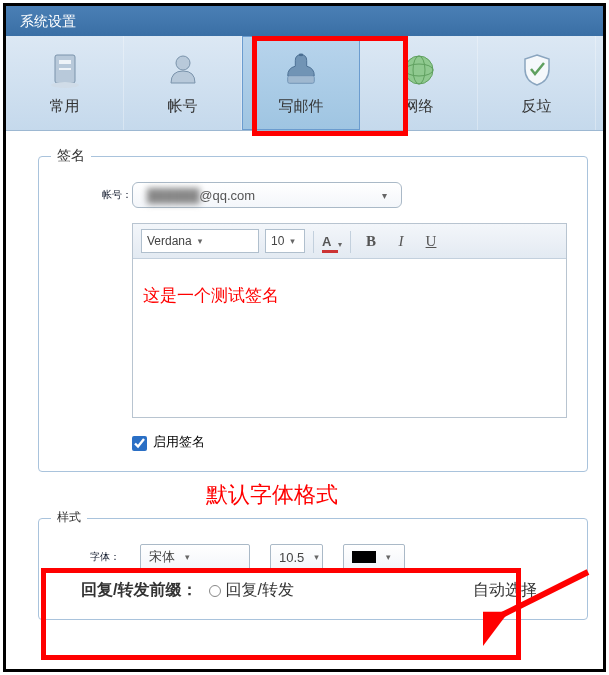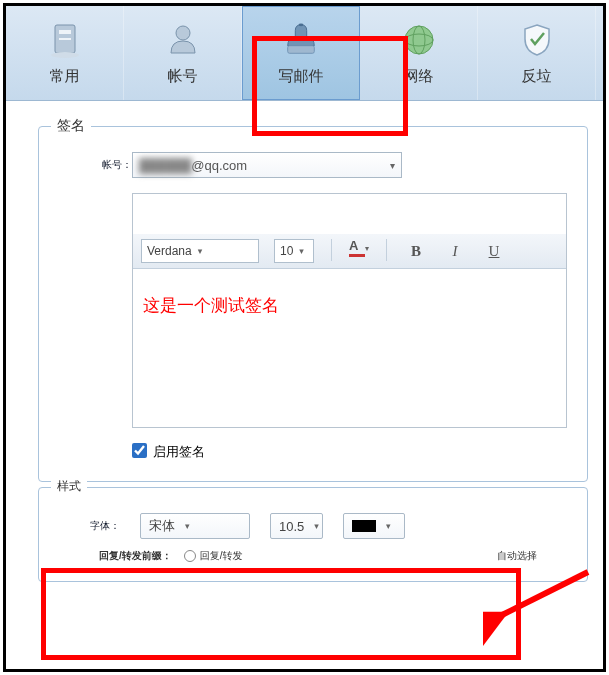--- a/index.html
+++ b/index.html
@@ -99,24 +99,24 @@
     text-align: right;
     color: #0f172a;
     font-size: 10px;
   }
   .combo {
     border: 1px solid #aab9c7;
     background: linear-gradient(to bottom,#fff 0%,#f3f6fa 100%);
     height: 26px;
     display: flex;
     align-items: center;
-    padding: 0 6px;
+    padding: 0 14px;
     font-size: 13px;
     color: #555;
-    border-radius: 0;
+    border-radius: 6px;
   }
   .combo .arrow {
     margin-left: auto;
     padding-left: 8px;
     color: #666;
     font-size: 10px;
   }
   .obscured {
     filter: blur(3px);
     color: #888;
@@ -126,23 +126,22 @@
     margin-top: 15px;
     margin-left: 68px;
     border: 1px solid #b8c4d0;
     background: #fff;
   }
   .toolbar {
     background: linear-gradient(to bottom,#f3f6fa 0%,#e3eaf2 100%);
     border-bottom: 1px solid #c3d0dd;
     padding: 5px 8px;
     display: flex;
-    align-items: flex-start;
-    gap: 15px;
-    margin-top: 40px;
+    align-items: flex-end;
+    gap: 6px;
   }
   .tool-combo {
     border: 1px solid #b0bfcd;
     background: #fff;
     height: 24px;
     display: flex;
     align-items: center;
     padding: 0 5px;
     font-family: Verdana, sans-serif;
     font-size: 12px;
@@ -166,21 +165,21 @@
   .editor-area {
     height: 158px;
     padding: 25px 10px;
     font-size: 17px;
     color: #ff0000;
     font-family: "SimSun","宋体",serif;
   }
   .check-row {
     margin: 15px 0 0 68px;
     display: flex;
-    align-items: flex-start;
+    align-items: flex-end;
     gap: 6px;
   }
   .check-row input { width: 15px; height: 15px; accent-color: #2a6fc5; }
   .annot-text {
     font-size: 22px;
     color: #ff0000;
     font-family: "SimSun","宋体",serif;
     margin: 8px 0 8px 200px;
   }
   .red-box-style {
@@ -220,35 +219,38 @@
     padding: 0 8px;
     font-size: 13px; color: #444;
     border-radius: 2px;
   }
   .style-combo .arrow { margin-left: 10px; color: #666; font-size: 9px; }
   .color-swatch {
     width: 24px; height: 12px;
     background: #000; display: inline-block;
   }
   .cut-row {
-    margin-top: 10px; margin-left: 35px;
-    font-size: 10px; color: #333;
+    margin-top: 10px; margin-left: 17px;
+    font-size: 16px; color: #333;
     display: flex; align-items: center; gap: 12px;
   }
   .arrow-svg {
     position: absolute;
     right: 10px;
     top: 556px;
     pointer-events: none;
   }
 </style>
 </head>
 <body>
 
 <div class="outer-border">
+  <div class="title-bar">
+    <span>系统设置</span>
+  </div>
 
   <div class="tab-row">
     <div class="tab">
       <span class="icon-wrap">
         <svg width="34" height="38" viewBox="0 0 34 38">
           <rect x="7" y="4" width="20" height="28" rx="2" fill="#b8c9da" stroke="#7a93ab" stroke-width="1"></rect>
           <rect x="11" y="9" width="12" height="4" fill="#eef3f8"></rect>
           <rect x="11" y="17" width="12" height="2" fill="#eef3f8"></rect>
           <ellipse cx="17" cy="34" rx="14" ry="3" fill="#d0dce8"></ellipse>
         </svg>
@@ -330,20 +332,21 @@
         </div>
         <div class="editor-area">这是一个测试签名</div>
       </div>
 
       <div class="check-row">
         <input type="checkbox" checked="" style="">
         <span>启用签名</span>
       </div>
     </div>
 
+    <div class="annot-text">默认字体格式</div>
 
     <div class="fieldset-style">
       <span class="legend">样式</span>
       <div class="style-row">
         <span class="label" style="width:56px">字体：</span>
         <div class="style-combo" style="width:110px">
           <span>宋体</span>
           <span class="arrow">▾</span>
         </div>
         <div class="style-combo" style="width:53px">

